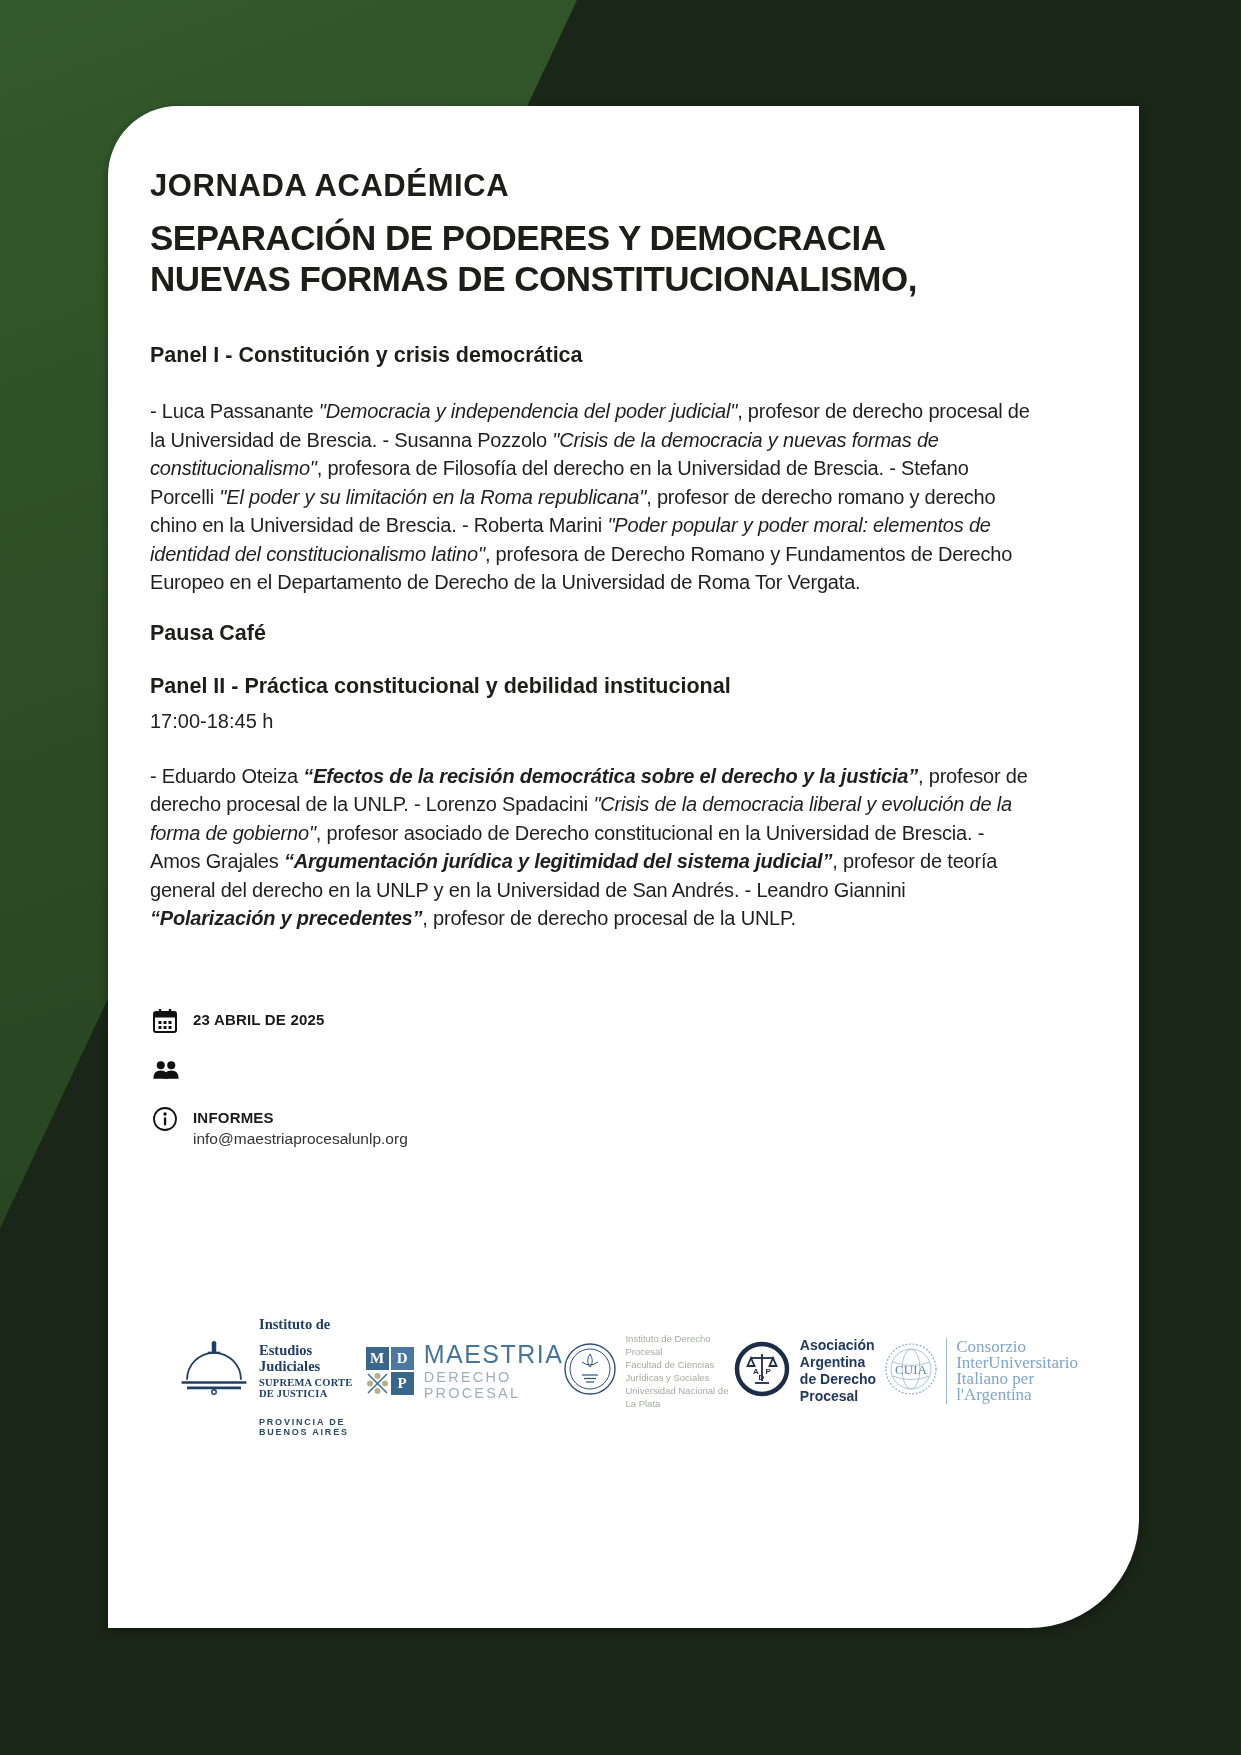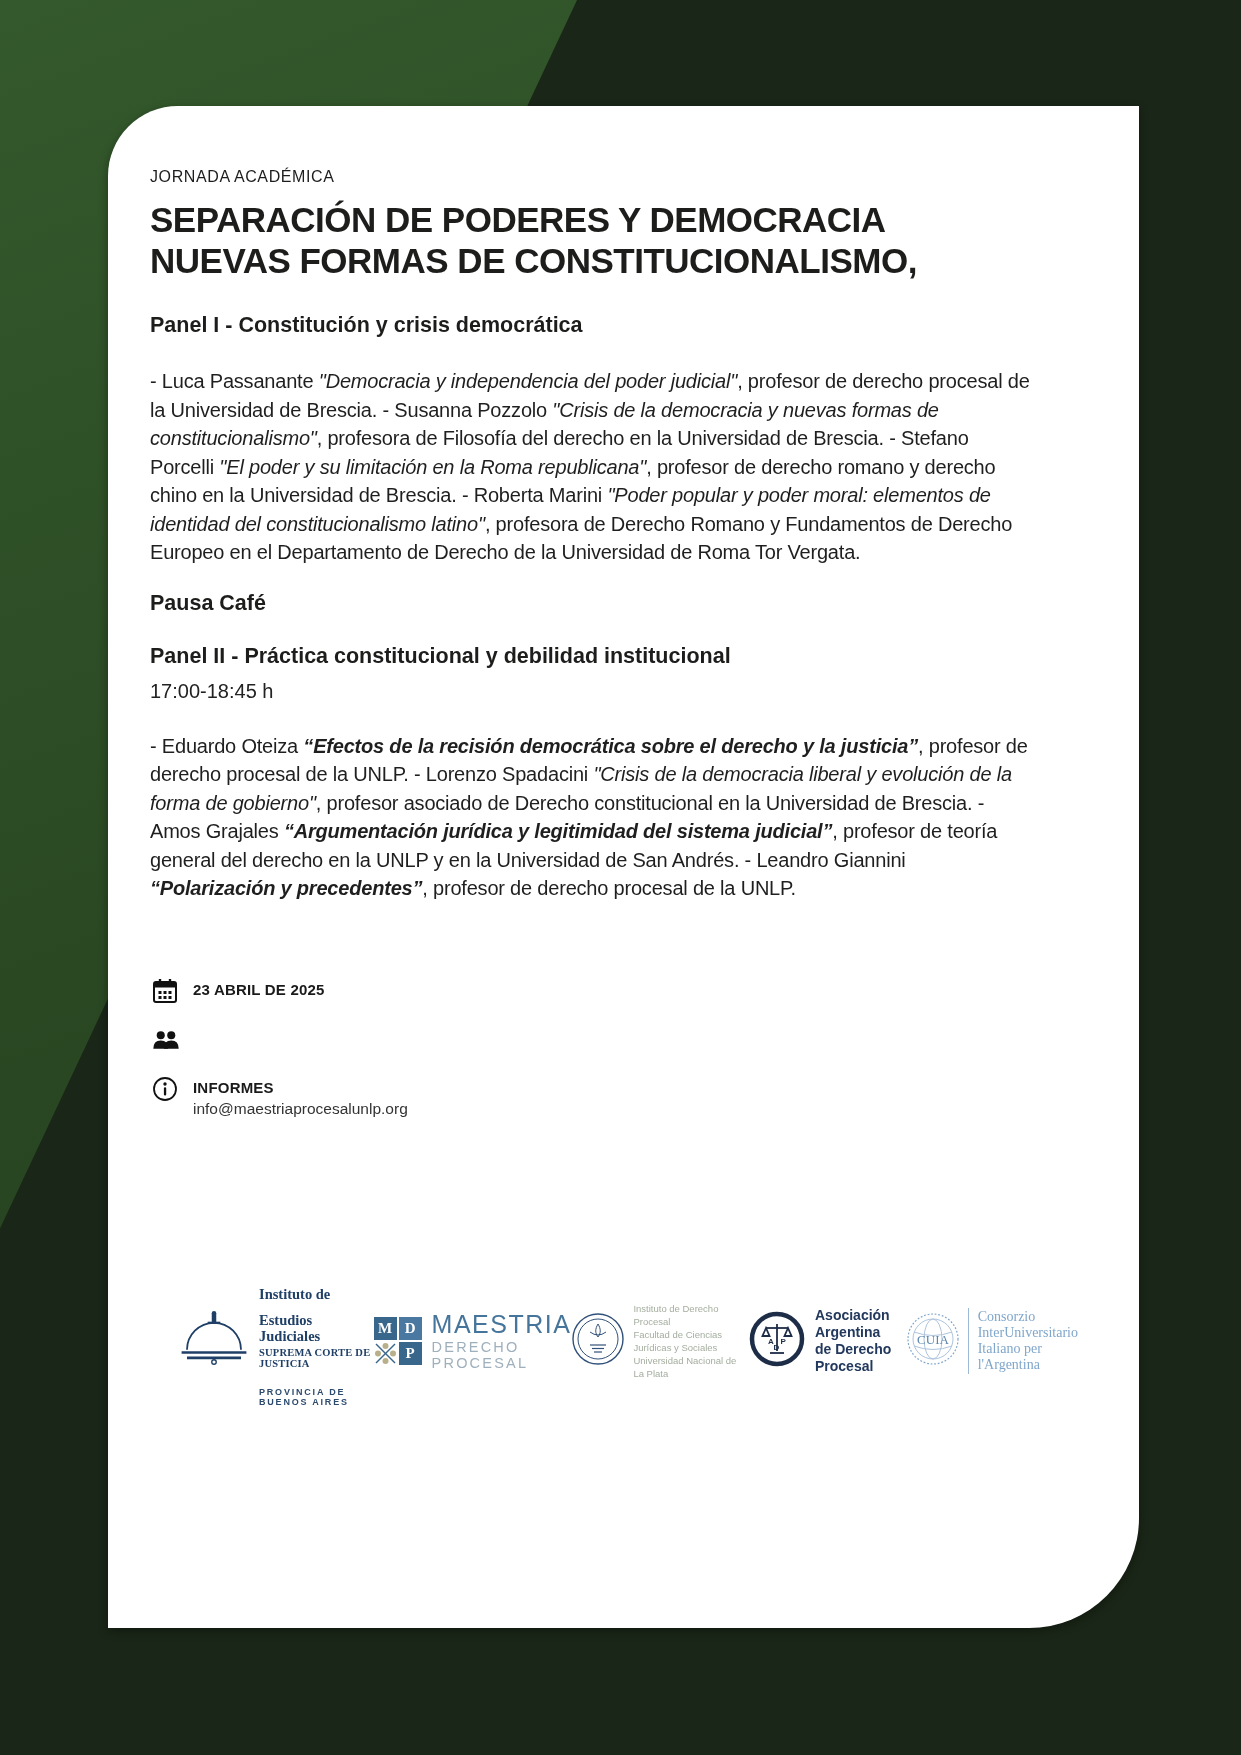--- a/index.html
+++ b/index.html
@@ -9,24 +9,24 @@
   }
   .bg-base{position:absolute;inset:0;
     background:linear-gradient(160deg,#34592c 0%,#2d4e26 30%,#274420 60%,#203a1c 100%);}
   .bg-dark{position:absolute;inset:0;background:#1a2617;
     clip-path:polygon(46.5% 0,100% 0,100% 100%,0 100%,0 70%);}
   .card{
     position:absolute;left:108px;top:106px;width:1031px;height:1522px;
     background:#ffffff;border-radius:70px 0 110px 0;box-sizing:border-box;
     padding:62px 0 0 42px;box-shadow:0 3px 10px rgba(0,0,0,.35);
   }
-  .kicker{font-size:16px;font-weight:normal;color:#1d1d1b;letter-spacing:.6px;}
+  .kicker{font-size:31px;font-weight:bold;color:#1d1d1b;letter-spacing:.6px;}
   .title{font-size:35px;line-height:41px;font-weight:bold;color:#1d1d1b;
     letter-spacing:-.5px;margin-top:13px;width:900px;}
-  .panel-heading{font-size:21.5px;font-weight:bold;color:#1d1d1b;margin-top:32px;}
+  .panel-heading{font-size:21.5px;font-weight:bold;color:#1d1d1b;margin-top:44px;}
   .panel-time{font-size:20px;color:#222;margin-top:11px;}
   .speakers{width:885px;font-size:20px;line-height:28.5px;letter-spacing:-.2px;
     color:#1f1f1f;margin-top:29px;}
   .q{font-style:italic;}
   .qb{font-style:italic;font-weight:bold;}
   .break-label{font-size:21.5px;font-weight:bold;color:#1d1d1b;margin-top:24px;}
   .info-section{margin-top:74px;margin-left:2px;}
   .info-row{display:flex;margin-bottom:19px;}
   .info-icon{width:27px;flex:0 0 27px;margin-right:14px;padding-top:1px;}
   .info-label{font-size:15px;font-weight:bold;color:#1a1a1a;letter-spacing:.2px;padding-top:4px;}
@@ -47,21 +47,21 @@
   .mdp-light{background:#4a78a0;color:#fff;}
   .mdp-text{margin-left:10px;}
   .mdp-l1{font-size:25px;color:#46759c;letter-spacing:1.5px;line-height:25px;}
   .mdp-l2{font-size:14.5px;color:#9fb0bd;letter-spacing:2.2px;margin-top:2px;}
   
   .unlp-text{margin-left:8px;font-size:9.5px;line-height:13px;color:#a4ae9f;}
   
   .aadp-text{margin-left:10px;font-size:14px;line-height:17px;font-weight:bold;color:#22385c;}
   
   .cuia-div{width:1px;height:66px;background:#9db9d6;margin:0 9px 0 8px;}
-  .cuia-text{font-family:"Liberation Serif",serif;font-size:14px;line-height:16px;color:#7fa6cb;}
+  .cuia-text{font-family:"Liberation Serif",serif;font-size:17px;line-height:16px;color:#7fa6cb;}
 </style>
 </head>
 <body>
 
 <div class="bg-base"></div>
 <div class="bg-dark"></div>
 
 <div class="card">
 
   <div class="kicker">JORNADA ACADÉMICA</div>

